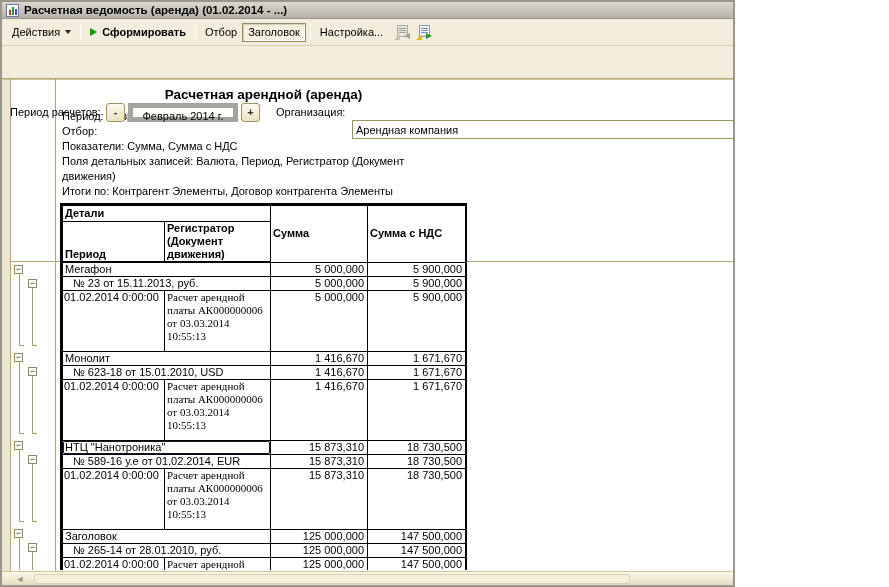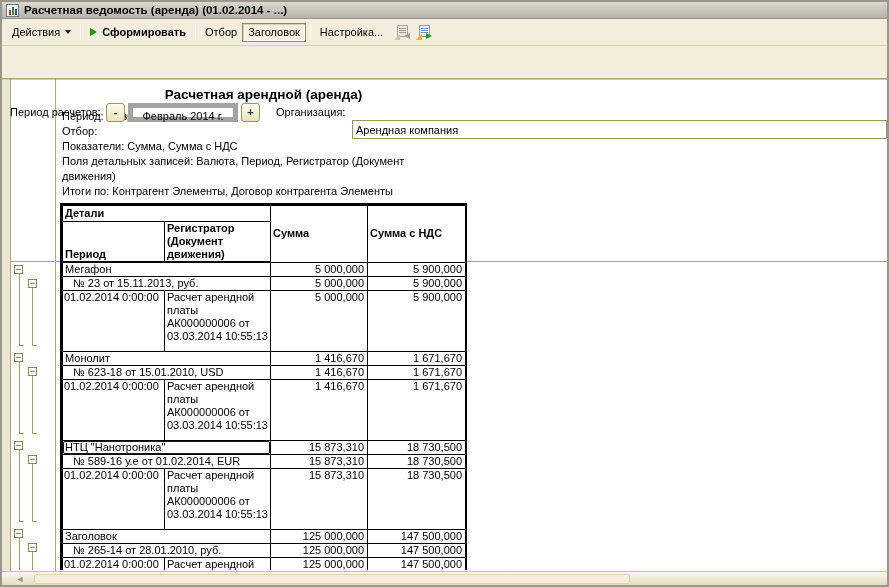--- a/index.html
+++ b/index.html
@@ -1,18 +1,18 @@
 <!DOCTYPE html>
 <html><head>
 <meta charset="utf-8">
 <style>
   * { box-sizing: border-box; margin: 0; padding: 0; }
   html,body { width:889px; height:587px; }
   body { font-family: "Liberation Sans", "DejaVu Sans", sans-serif; font-size: 11px; color:#000; }
-  .window { position:relative; width:889px; height:587px; background:#fca5a5; overflow:hidden; }
+  .window { position:relative; width:735px; height:587px; background:#fca5a5; overflow:hidden; }
   .frame { position:absolute; inset:0; border:2px solid #9b968c; pointer-events:none; z-index:60; }
 
   
   .titlebar { position:absolute; left:2px; top:2px; width:885px; height:17px;
     background:linear-gradient(#dcd8d0,#b6b2aa); display:flex; align-items:center;
     border-bottom:1px solid #98948c; padding-left:4px; z-index:10; }
   .titlebar .wicon { width:13px; height:13px; margin-right:5px; background:#fff;
     border:1px solid #6a7a9a; position:relative; flex:0 0 auto; }
   .titlebar .wicon i { position:absolute; bottom:1px; width:2px; }
   .titlebar .wicon i.b1 { left:2px; height:5px; background:#c03030; }
@@ -77,21 +77,21 @@
   tr.h1 td { height:16px; font-weight:bold; vertical-align:middle; padding:0 2px; }
   tr.h2 td { height:39px; font-weight:bold; border-bottom-width:2px; padding:0 2px; }
   td.ctr { text-align:left; vertical-align:middle; }
   td.vbot { vertical-align:bottom; }
   tr.grow td { height:13px; vertical-align:middle; }
   td.gname { padding:0 2px; white-space:nowrap; }
   td.cname { padding:0 2px 0 10px; white-space:nowrap; }
   td.num { text-align:right; padding:0 3px; white-space:nowrap; }
   tr.drow td { height:59px; vertical-align:top; }
   td.dper { padding:0 1px; white-space:nowrap; }
-  td.dreg { padding:0 1px 8px 2px; }
+  td.dreg { padding:0 1px 8px 2px;font-family:Liberation Serif, serif; }
   td.sel { background:#cbd6ec; box-shadow: inset 0 0 0 1px #15152a; border-radius:2px; }
 
   
   .gbox { position:absolute; width:9px; height:9px; background:#fffef8; border:1px solid #8f855e;
     z-index:3; text-align:center; font-size:9px; line-height:7px; color:#222; }
   .tline { position:absolute; background:#a89c6a; z-index:3; }
 
   
   .hscroll { position:absolute; left:2px; top:571px; width:885px; height:14px;
     background:linear-gradient(#fbf8ec,#e4ddc0); border-top:1px solid #cbc193; z-index:10; }

